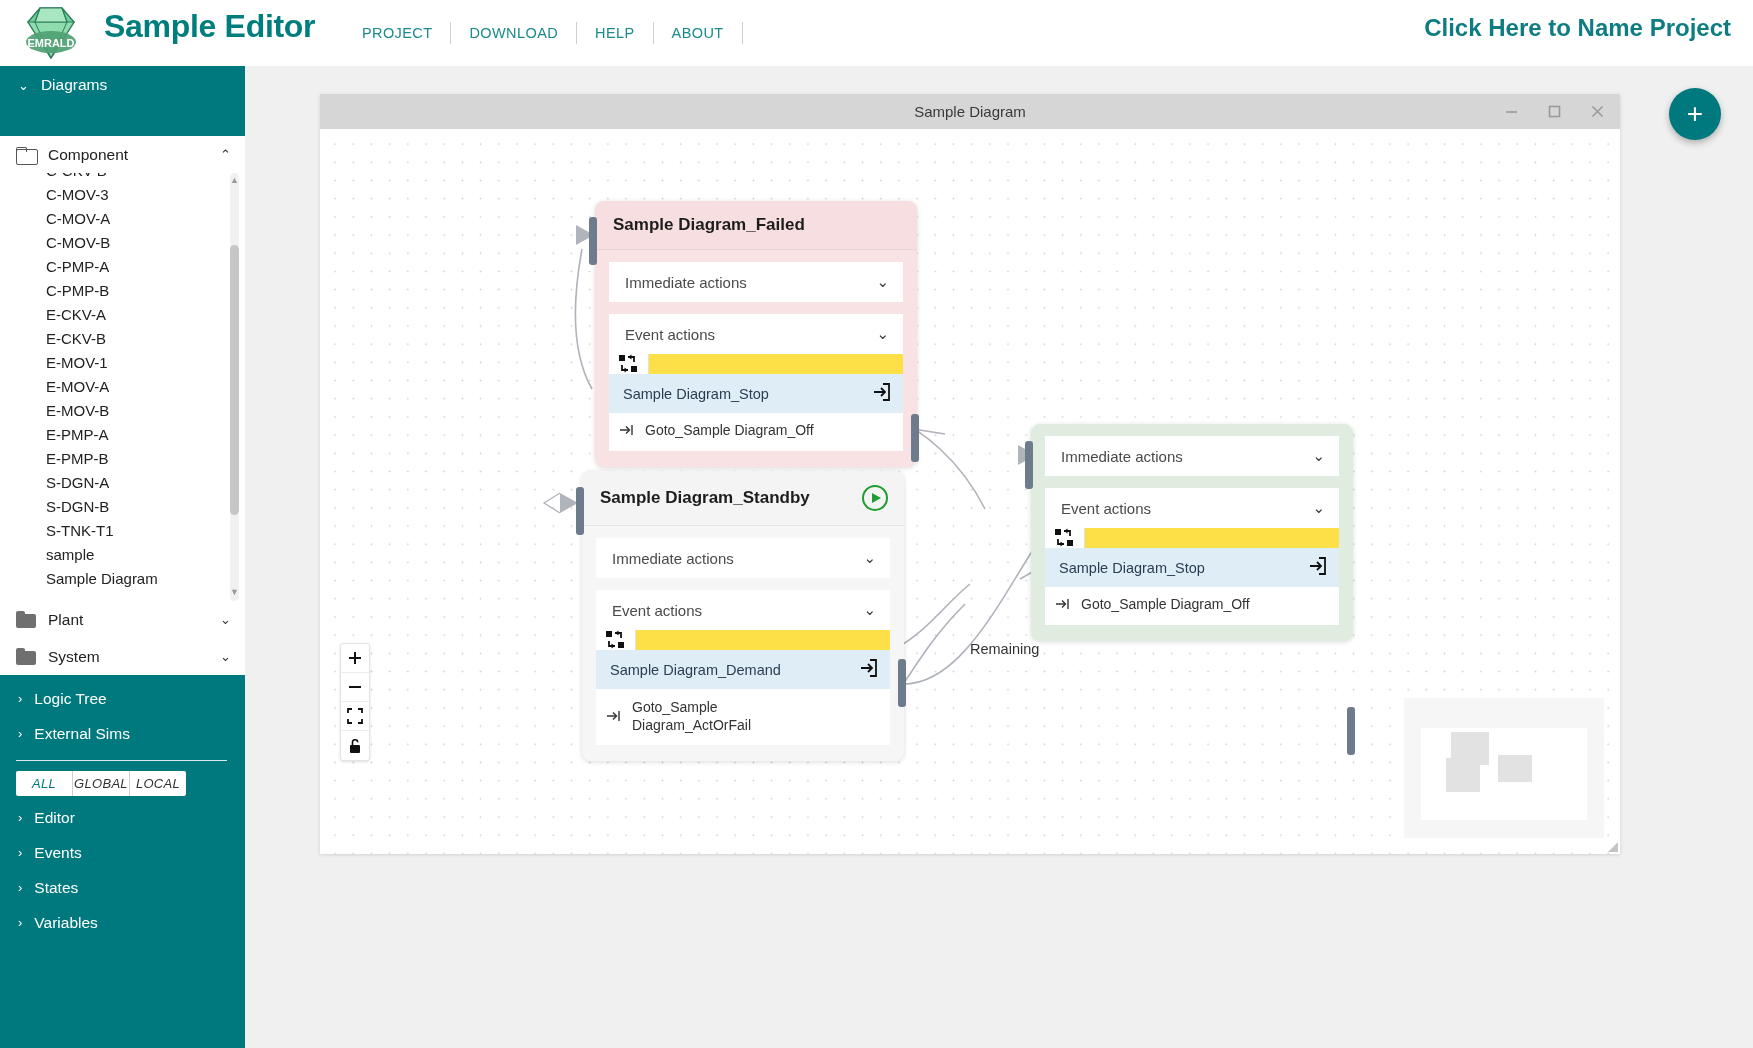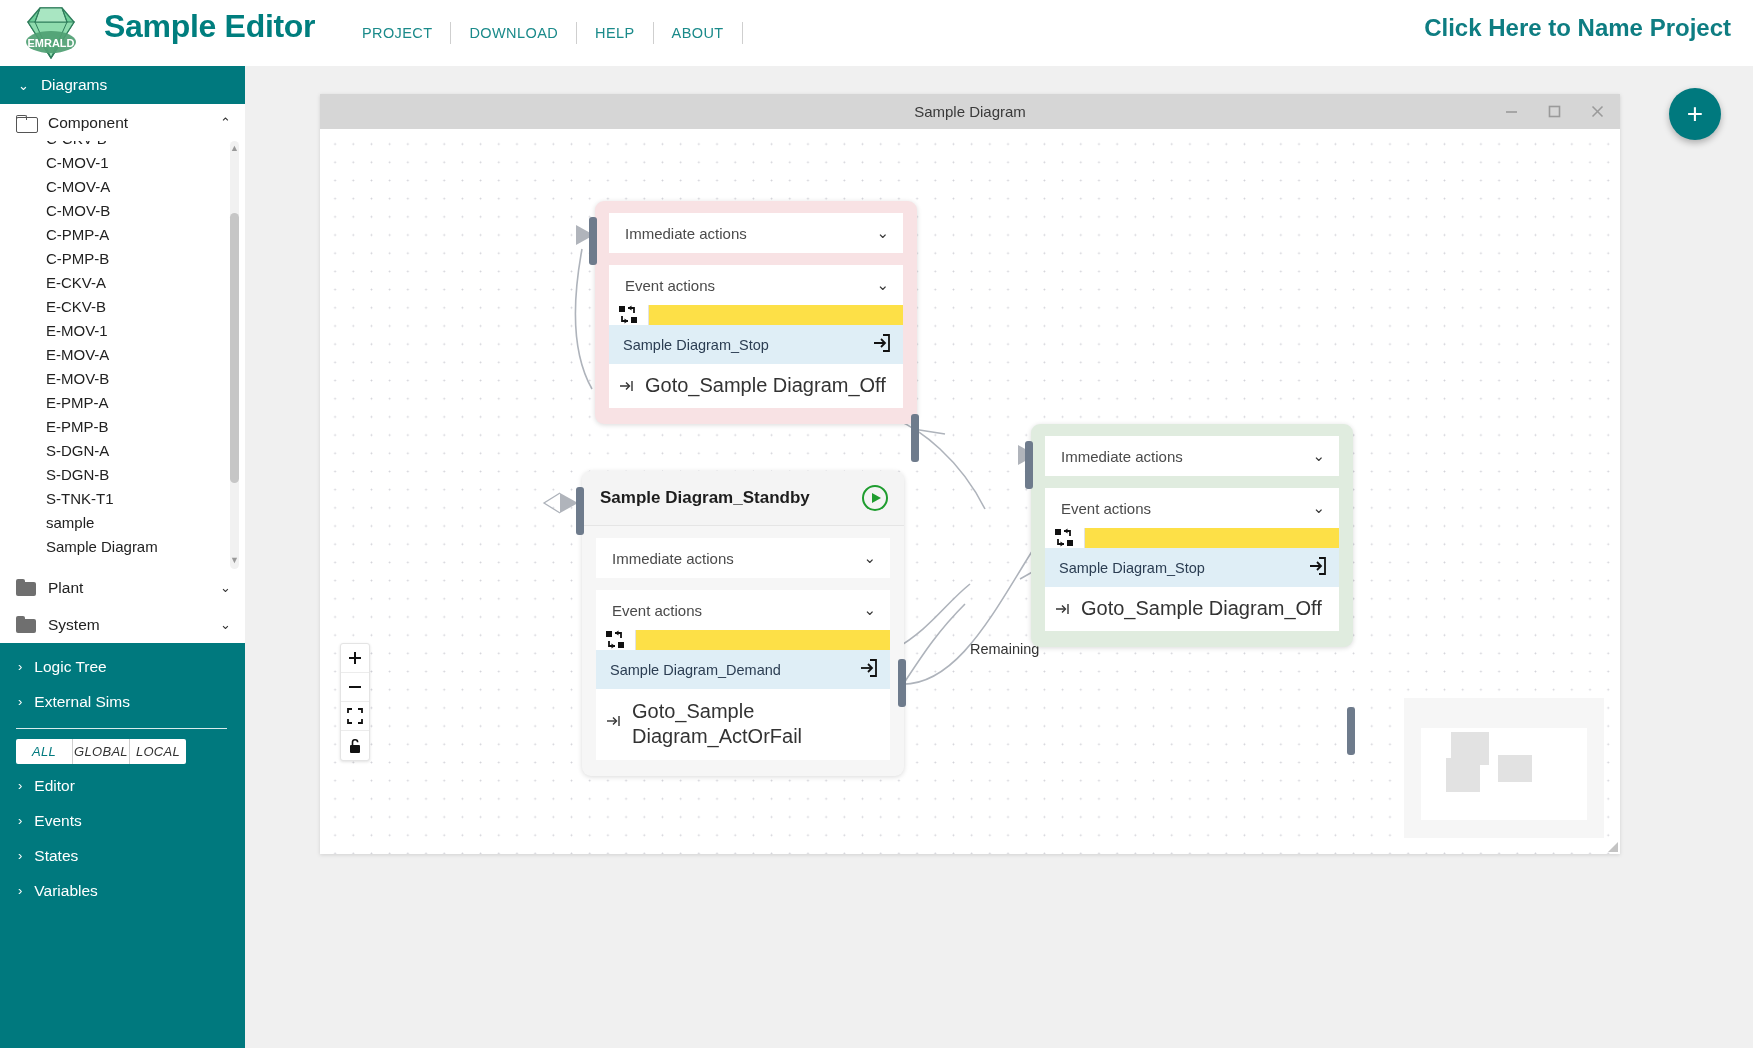--- a/index.html
+++ b/index.html
@@ -55,20 +55,21 @@
   .side-header {
     height: 38px; display: flex; align-items: center;
     padding-left: 18px; font-size: 15.5px;
     background: #00797e; cursor: pointer;
   }
   .chev { display:inline-block; margin-right: 12px; font-size: 13px; }
 
   .tree-panel {
     background: #fff; color: #222;
     position: relative;
+    margin-top: 32px;
   }
   .folder-row {
     height: 37px; display: flex; align-items: center;
     padding: 0 14px 0 16px; font-size: 15.5px; color: #222;
     cursor: pointer; position: relative;
   }
   .folder-ico {
     width: 20px; height: 15px; margin-right: 12px;
     position: relative; flex: none;
   }
@@ -247,21 +248,21 @@
   }
   .ev-rows { flex: 1; }
   .ev-row-event {
     background: #dfeef6; display: flex; align-items: center;
     padding: 8px 12px 8px 14px; font-size: 14.5px; color: #2b3d52;
     cursor: pointer;
   }
   .ev-row-event .goto-ico { margin-left: auto; }
   .ev-row-action {
     background: #fff; display: flex; align-items: flex-start;
-    padding: 9px 12px 9px 10px; font-size: 20px; color: #333;
+    padding: 9px 12px 9px 10px; font-size: 14px; color: #333;
     cursor: pointer; line-height: 1.25;
   }
   .ev-row-action .arrow-in { flex:none; margin-right: 10px; margin-top:1px; }
 
   
   .handle {
     position: absolute; width: 8px; height: 48px;
     background: #6e7b8c; border-radius: 3px; cursor: crosshair;
   }
 
@@ -343,21 +344,21 @@
 
     <div class="folder-row">
       <span class="folder-ico outline"></span>
       <span>Component</span>
       <span class="folder-caret">⌃</span>
     </div>
 
     <div class="tree-scroll">
       <div class="tree-list">
         <div class="leaf">C-CKV-B</div>
-        <div class="leaf">C-MOV-1</div>
+        <div class="leaf">C-MOV-3</div>
         <div class="leaf">C-MOV-A</div>
         <div class="leaf">C-MOV-B</div>
         <div class="leaf">C-PMP-A</div>
         <div class="leaf">C-PMP-B</div>
         <div class="leaf">E-CKV-A</div>
         <div class="leaf">E-CKV-B</div>
         <div class="leaf">E-MOV-1</div>
         <div class="leaf">E-MOV-A</div>
         <div class="leaf">E-MOV-B</div>
         <div class="leaf">E-PMP-A</div>
@@ -482,20 +483,23 @@
       </div>
       <div style="position:absolute;left:694px;top:310px">
         <svg width="34" height="34" viewBox="0 0 34 34">
           <polygon points="4,6 22,16 4,26" fill="#b0b4bb"></polygon>
         </svg>
       </div>
 
       <div class="edge-label" style="left:650px; top:512px">Remaining</div>
 
       <div class="node failed" style="left:275px; top:72px; width:322px;">
+        <div class="node-head">
+          <span>Sample Diagram_Failed</span>
+        </div>
         <div class="node-body">
 
           <div class="acc">
             <span>Immediate actions</span>
             <span class="caret">⌄</span>
           </div>
 
           <div class="acc attached">
             <span>Event actions</span>
             <span class="caret">⌄</span>

